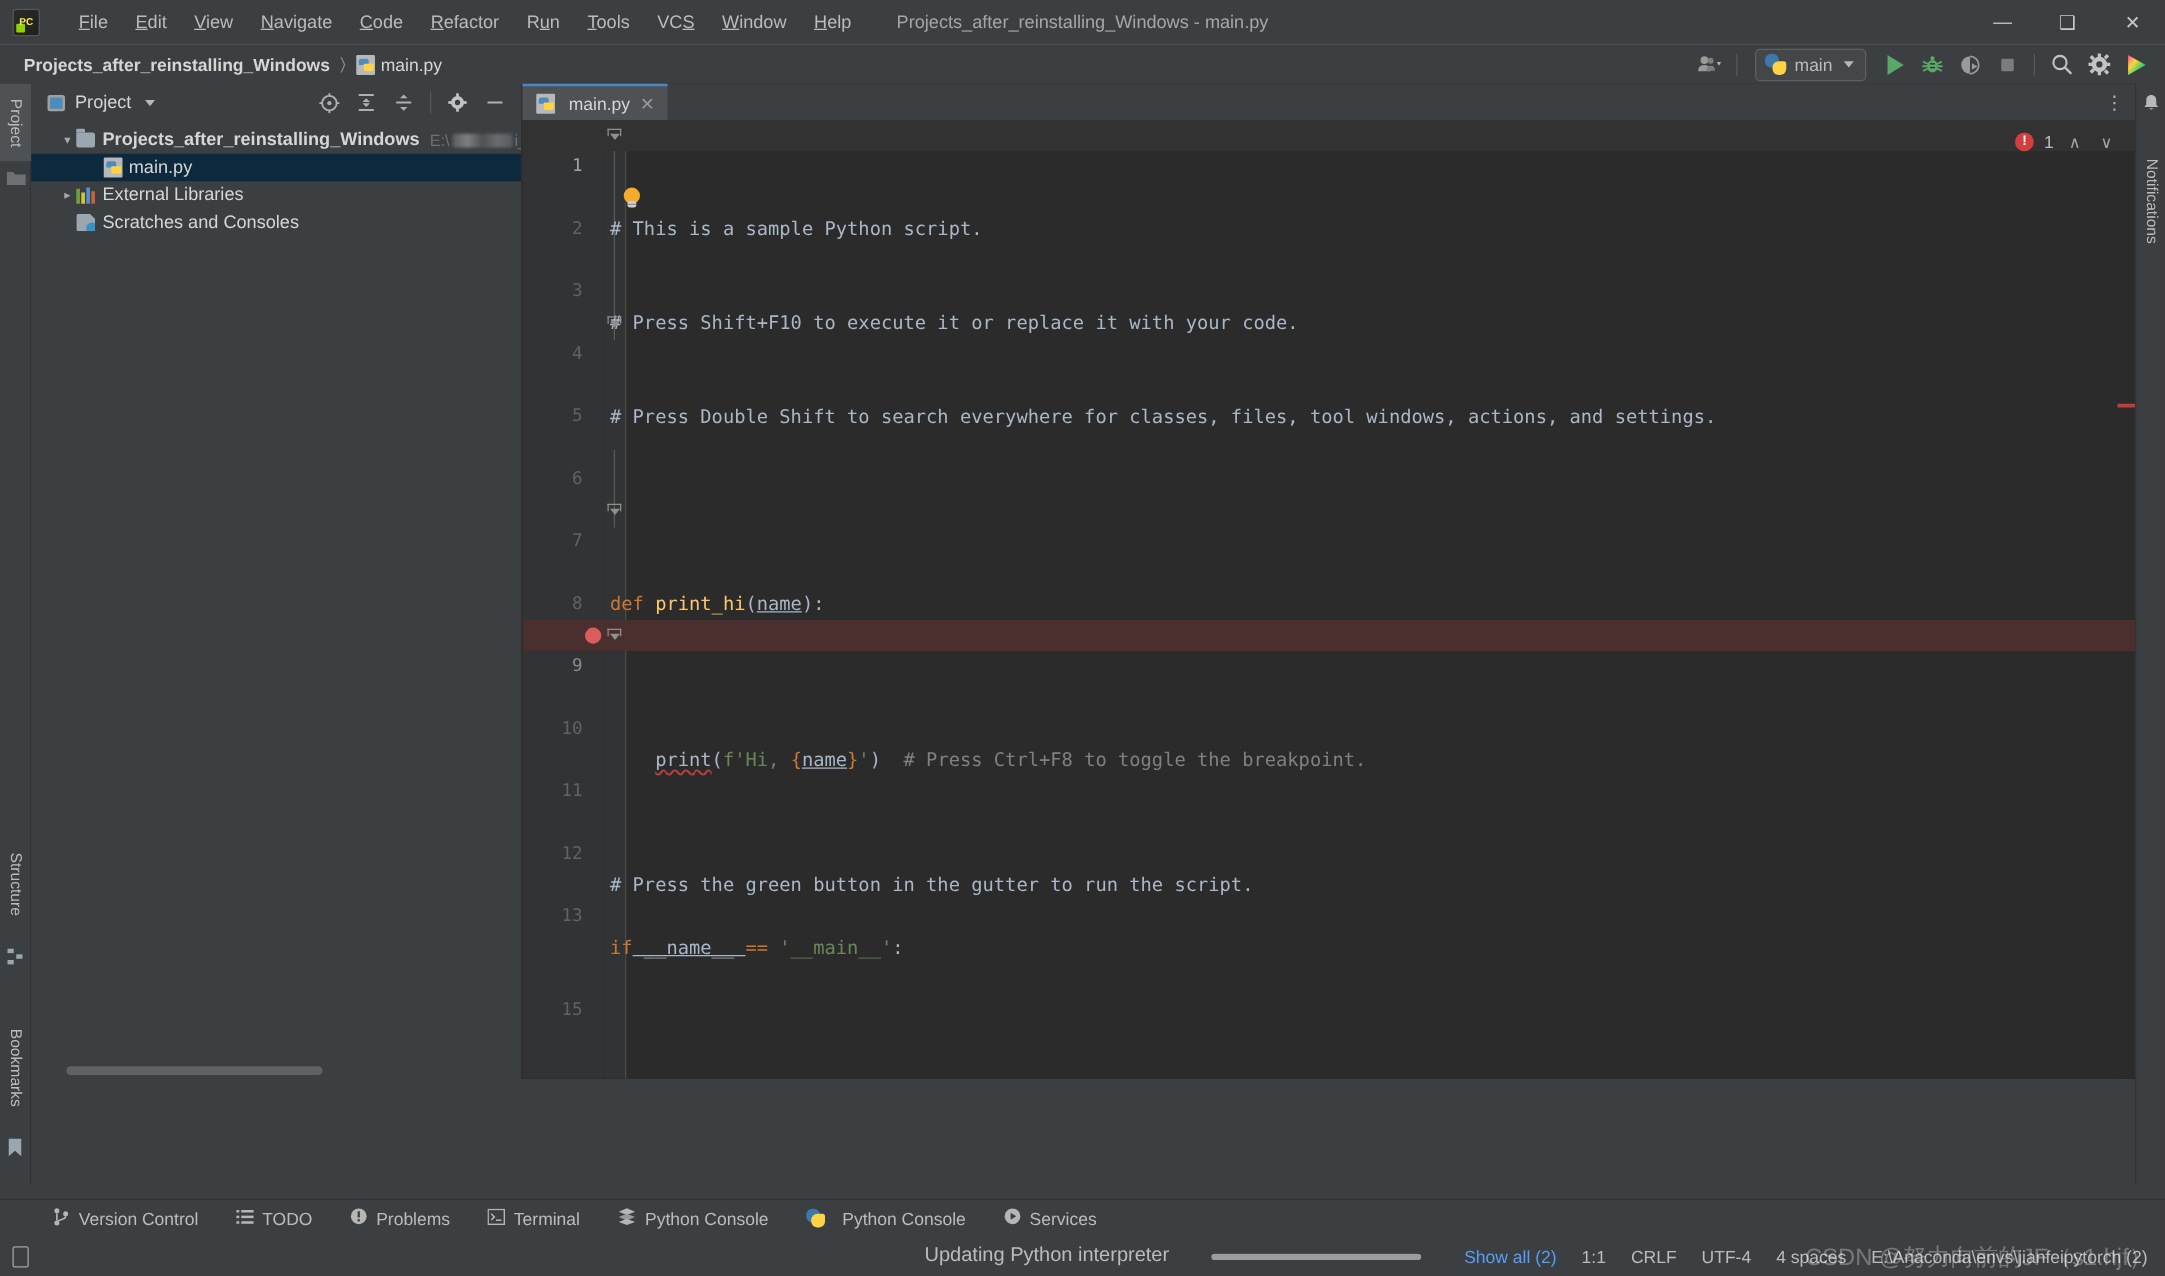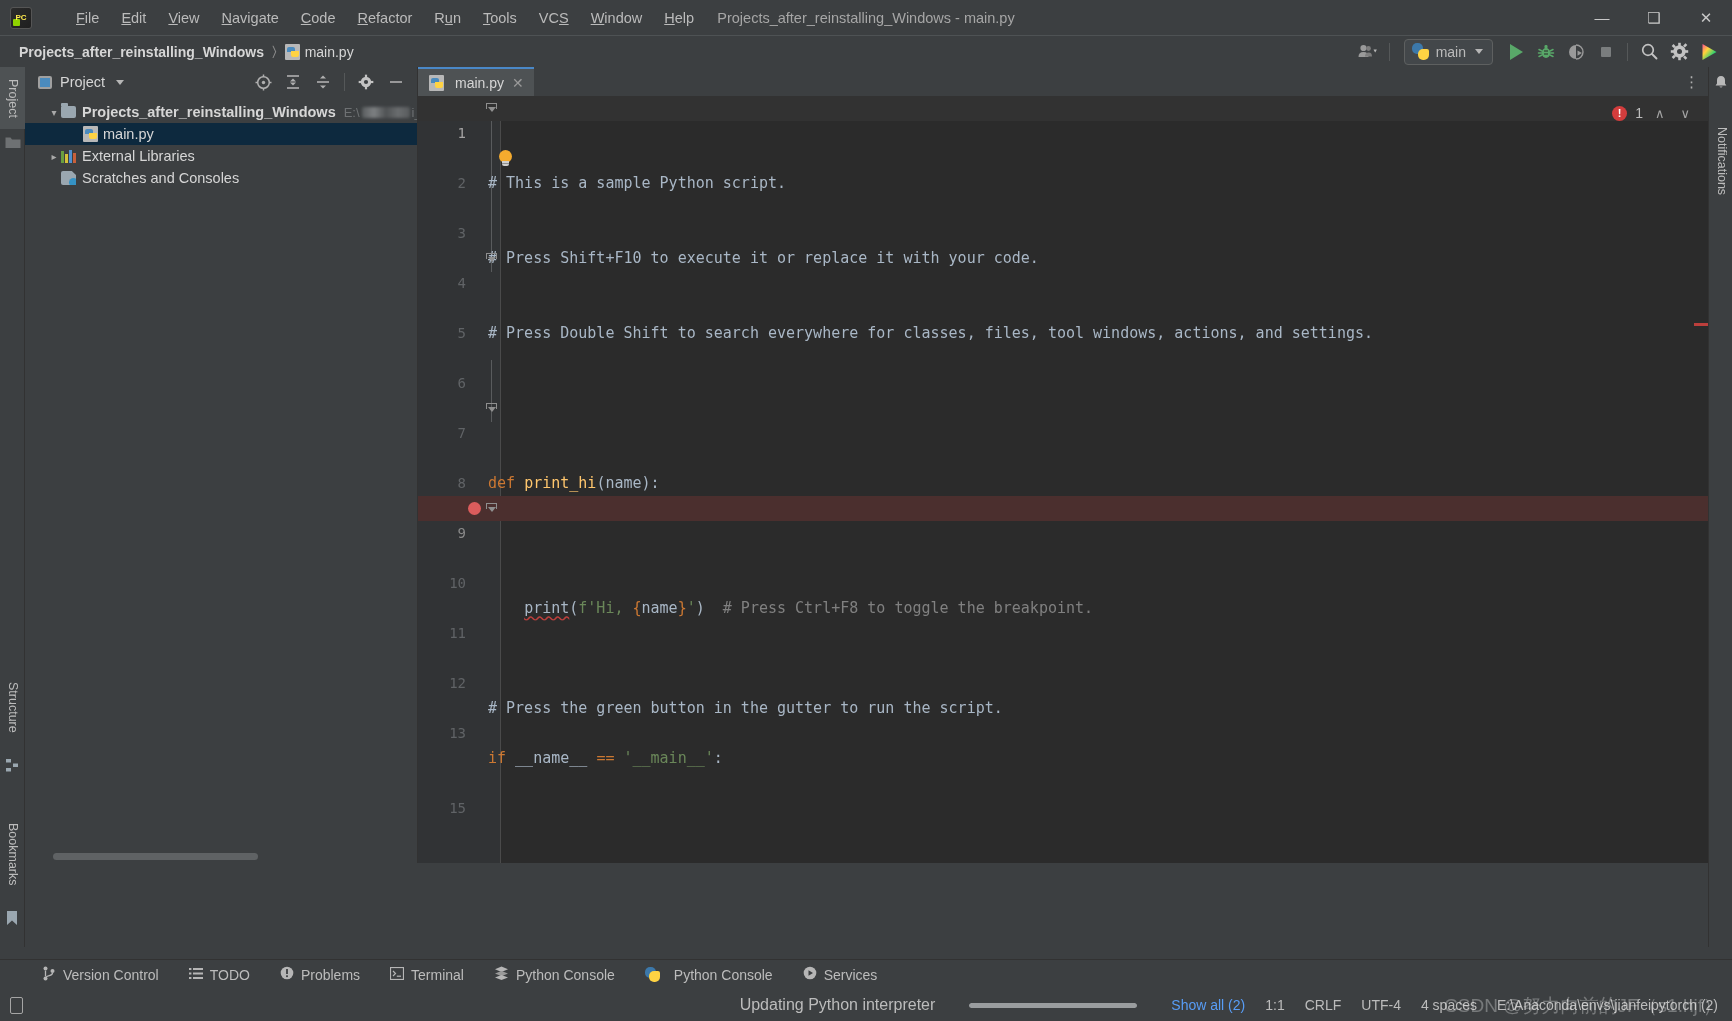--- a/index.html
+++ b/index.html
@@ -8,21 +8,21 @@
     background: #3c3f41;
     font-family: "Liberation Sans", sans-serif;
     overflow: hidden;
     -webkit-font-smoothing: antialiased;
   }
   .app { position: relative; width: 1732px; height: 1021px; background: #3c3f41; }
 
   
   .titlebar {
     position: absolute; left: 0; top: 0; width: 1732px; height: 35px;
-    background: #3c3f41; display: flex; align-items: center; gap: 13px;
+    background: #3c3f41; display: flex; align-items: center;
   }
   .pc-logo {
     width: 22px; height: 22px; margin-left: 10px; margin-right: 12px;
     border-radius: 3px; position: relative; flex: none;
     background: linear-gradient(135deg,#2b2b2b 0%,#1f1f1f 100%);
     border: 1px solid #555;
   }
   .pc-logo::after {
     content: "PC"; position: absolute; left: 0; top: 0; right: 0; bottom: 0;
     font-size: 8px; font-weight: bold; color: #ffe94d;
@@ -260,21 +260,21 @@
   }
   .bulb .base::after {
     content:""; position:absolute;left:0;top:2px;width:7px;height:1px;background:#8f8f8f;
   }
 
   
   .c-cmt { color: #808080; }
   .c-kw  { color: #cc7832; }
   .c-fn  { color: #ffc66d; }
   .c-str { color: #6a8759; }
-  .c-ident { color: #a9b7c6; }
+  .c-ident { color: #a9b7c6; text-decoration: underline; }
   .c-brace { color: #a9b7c6; }
   .c-fbrace { color: #cc7832; }
   .squig {
     text-decoration: underline wavy #bc3f3c;
     text-decoration-skip-ink: none;
     text-underline-offset: 2px;
   }
 
   
   .err-widget {

